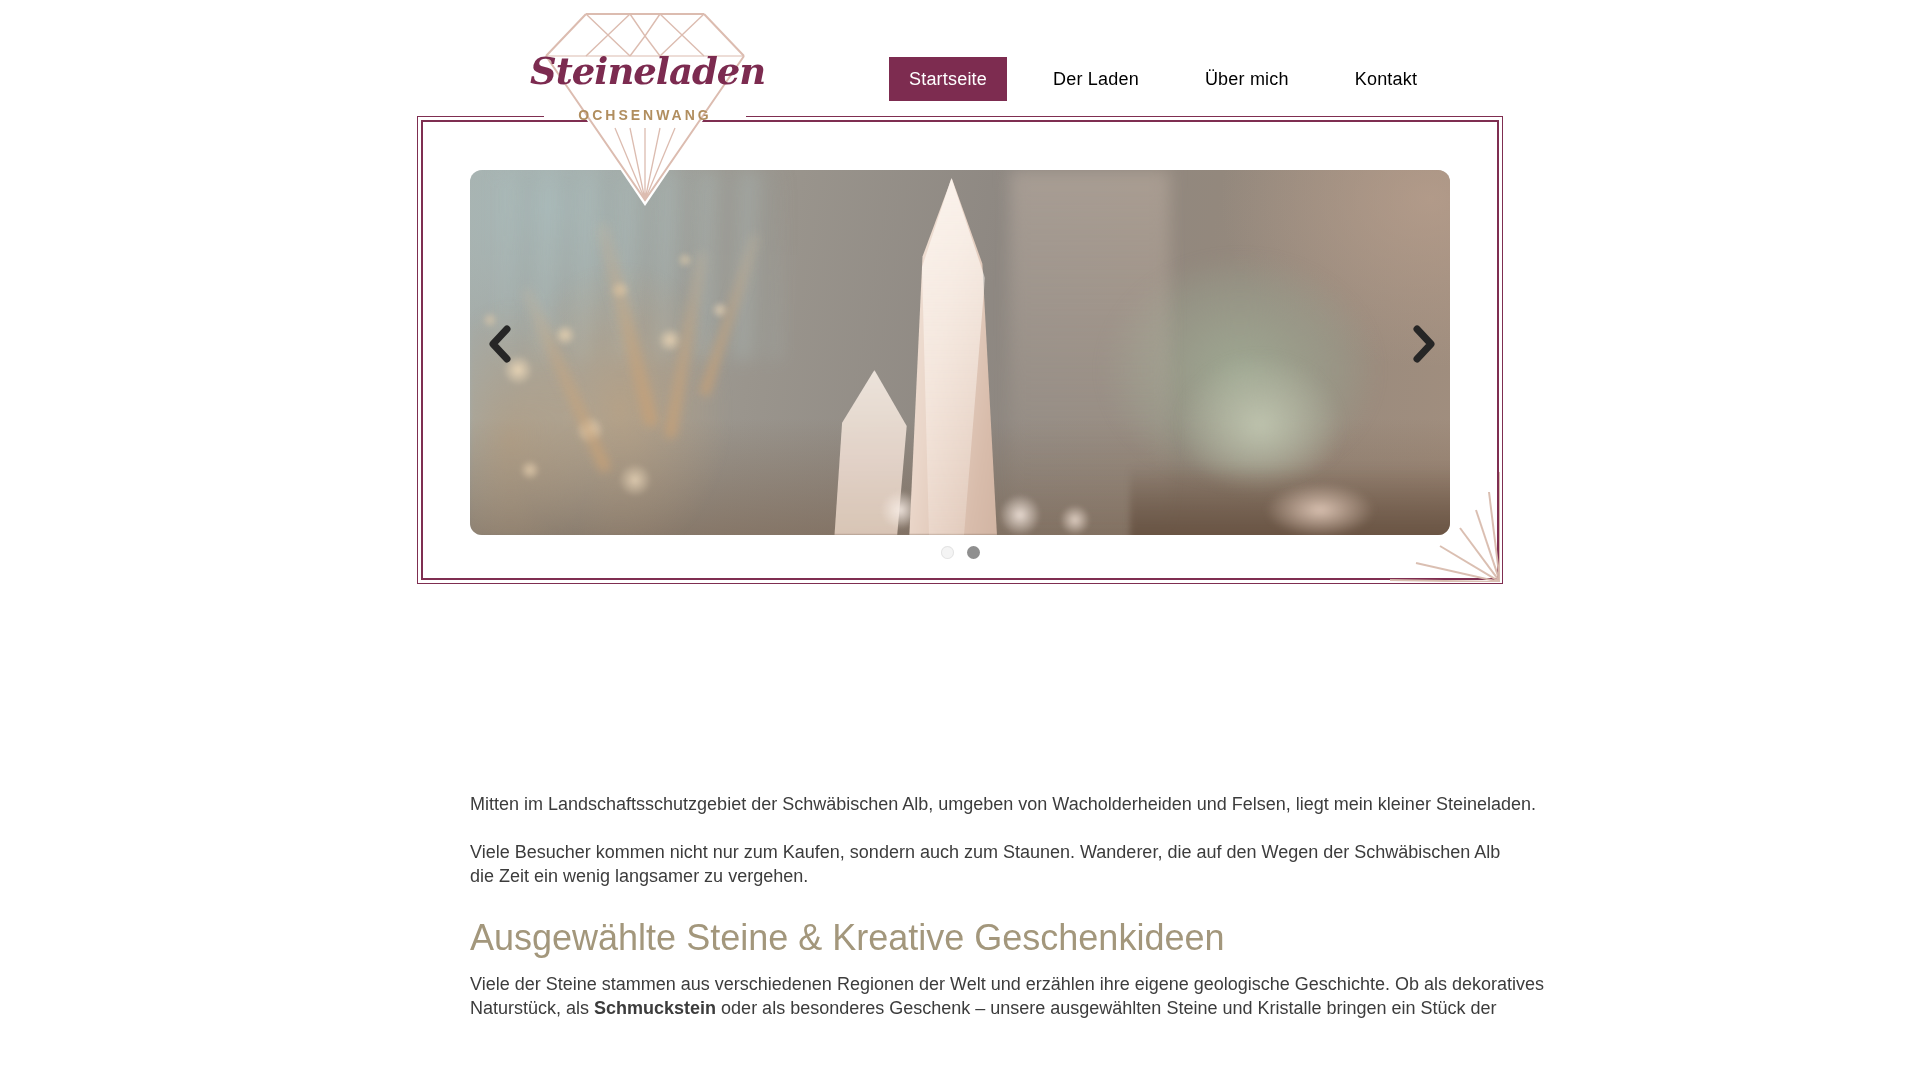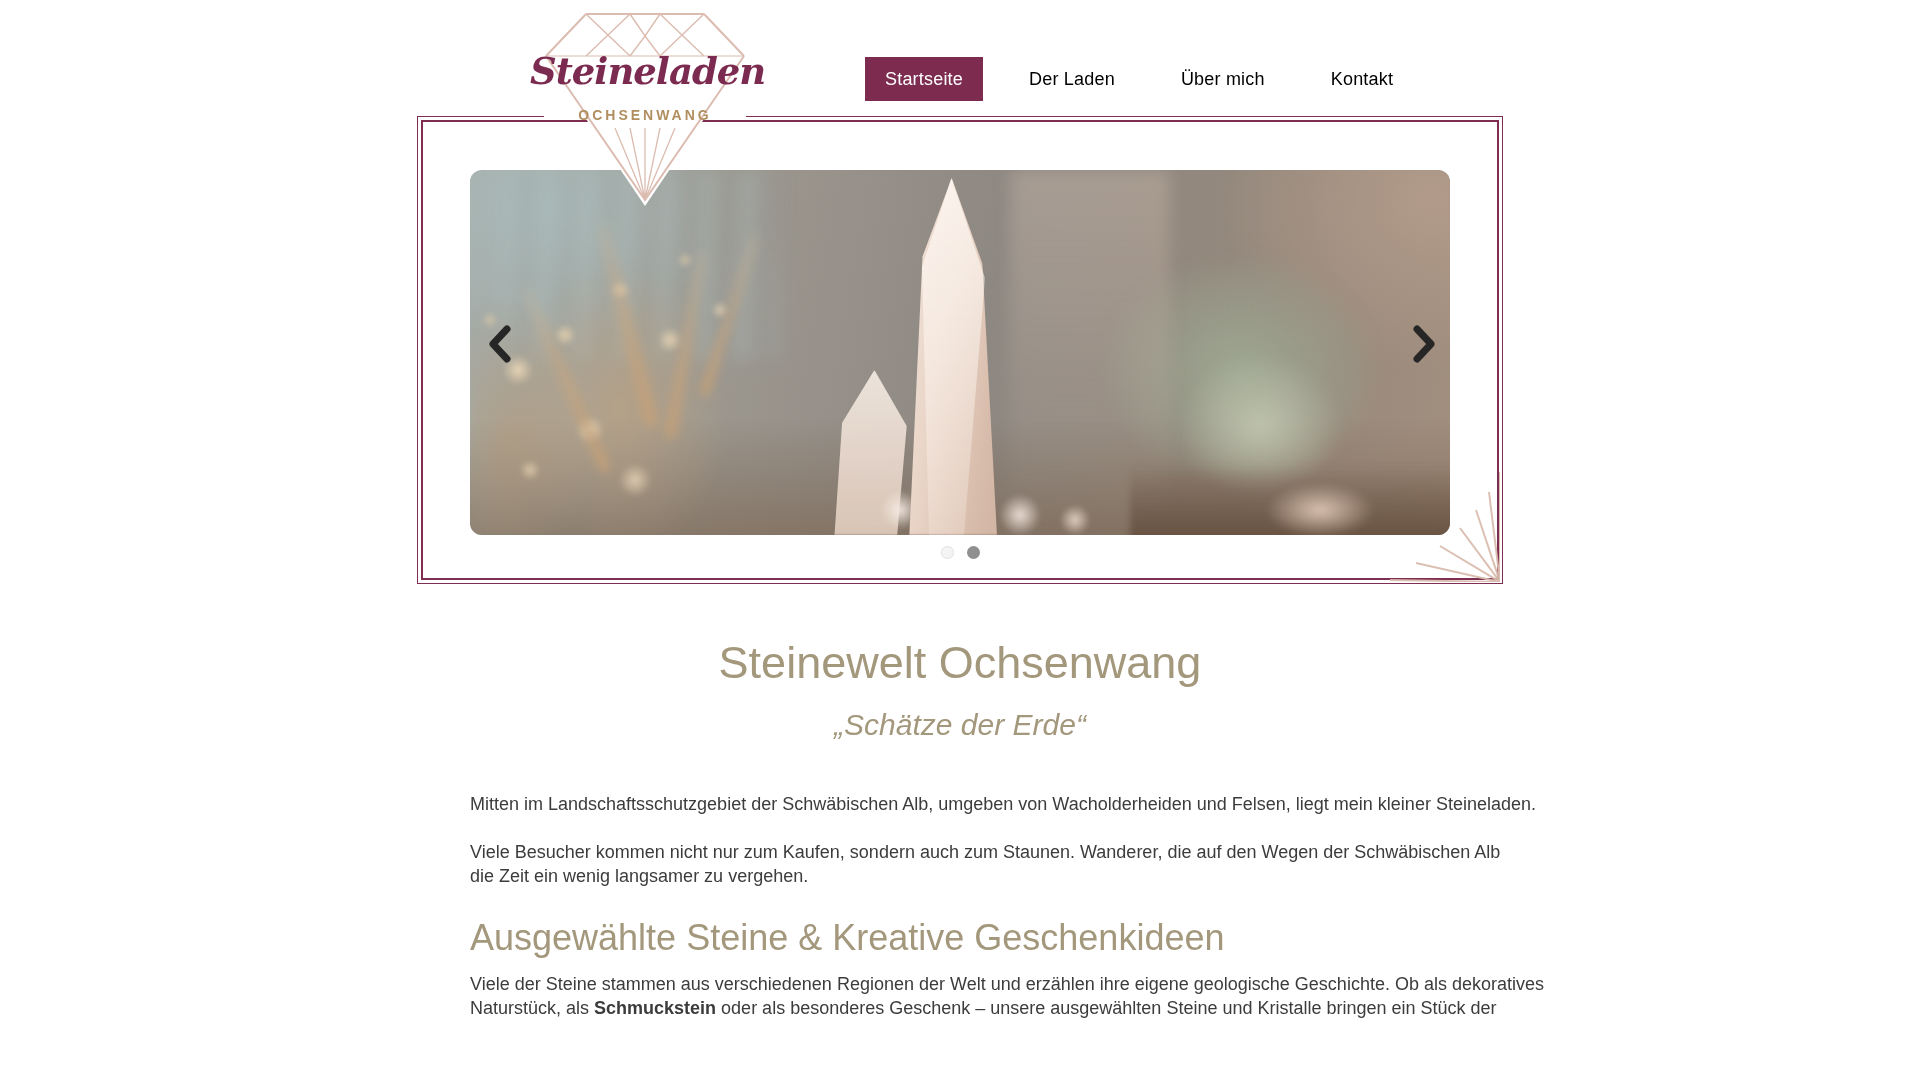--- a/index.html
+++ b/index.html
@@ -4,21 +4,21 @@
 <style>
   html,body{margin:0;padding:0;background:#fff;}
   body{width:1920px;height:1080px;overflow:hidden;
        font-family:"Liberation Sans","DejaVu Sans",sans-serif;color:#3c3c3c;}
   .page{position:relative;width:1920px;height:1080px;background:#fff;overflow:hidden;}
 
   
   .nav{position:absolute;left:865px;top:57px;display:flex;gap:26px;align-items:center;z-index:40;}
   .nav a{display:block;text-decoration:none;color:#000000;font-size:18px;
          line-height:44px;padding:0 20px;letter-spacing:.2px;}
-  .nav a.active{background:#7d2c50;color:#ffffff;}
+  .nav a.active{background:#7d2c50;color:#ffffff;margin-left:24px;}
 
   
   .logo{position:absolute;left:540px;top:6px;width:210px;height:202px;z-index:30;}
   .logo svg{position:absolute;inset:0;}
   .logo-name{position:absolute;left:-10px;right:-10px;top:47px;text-align:center;
              font-family:"DejaVu Serif",serif;font-style:italic;font-weight:bold;
              font-size:37px;line-height:1;color:#7c2b50;letter-spacing:-1px;}
   .logo-sub{position:absolute;left:0;right:0;top:101px;text-align:center;
             font-size:14px;font-weight:bold;letter-spacing:3px;color:#b18e5f;}
 
@@ -181,22 +181,20 @@
         <path d="M46,8 L90,50 M90,8 L46,50 M120,8 L164,50 M164,8 L120,50" stroke-width="1.4"></path>
         <path d="M90,8 L105,30 L120,8 M90,50 L105,30 L120,50" stroke-width="1.4"></path>
         <path d="M6,50 L105,194 L204,50" stroke-width="2"></path>
         <path d="M105,194 L75,122 M105,194 L90,122 M105,194 L105,122 M105,194 L120,122 M105,194 L135,122" stroke-width="1.3"></path>
       </g>
     </svg>
     <div class="logo-name">Steineladen</div>
     <div class="logo-sub">OCHSENWANG</div>
   </div>
 
-  <h1 class="title">Steinewelt Ochsenwang</h1>
-  <div class="subtitle">„Schätze der Erde“</div>
 
   <div class="body-copy">
     <p>
       <span class="line">Mitten im Landschaftsschutzgebiet der Schwäbischen Alb, umgeben von Wacholderheiden und Felsen, liegt mein kleiner Steineladen.</span>
     </p>
     <p class="p-story">
       <span class="line">Viele Besucher kommen nicht nur zum Kaufen, sondern auch zum Staunen. Wanderer, die auf den Wegen der Schwäbischen Alb</span>
       <span class="line">die Zeit ein wenig langsamer zu vergehen.</span>
     </p>
     <h2 class="h2">Ausgewählte Steine &amp; Kreative Geschenkideen</h2>

